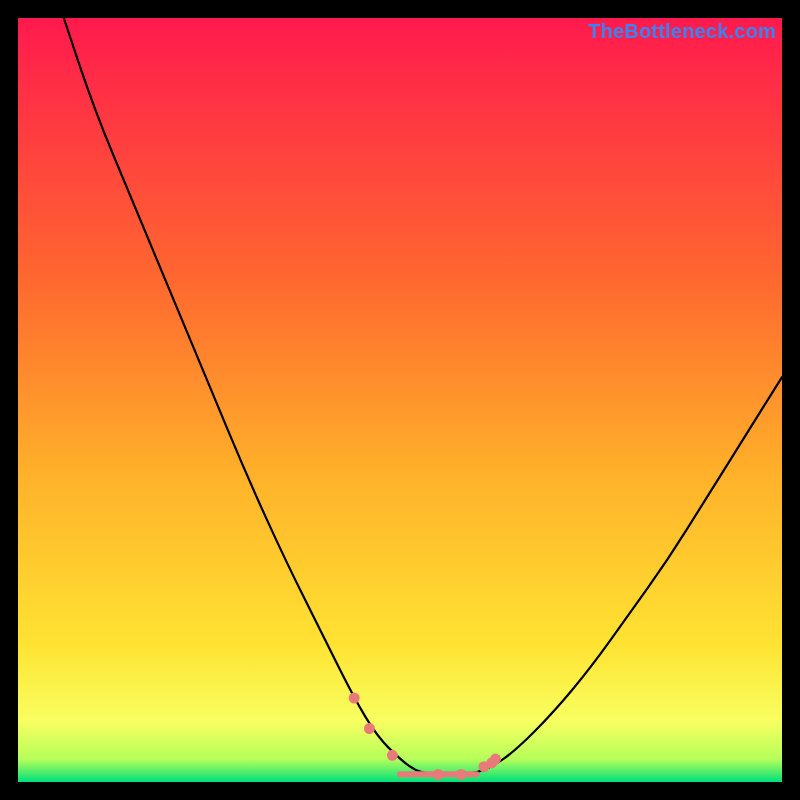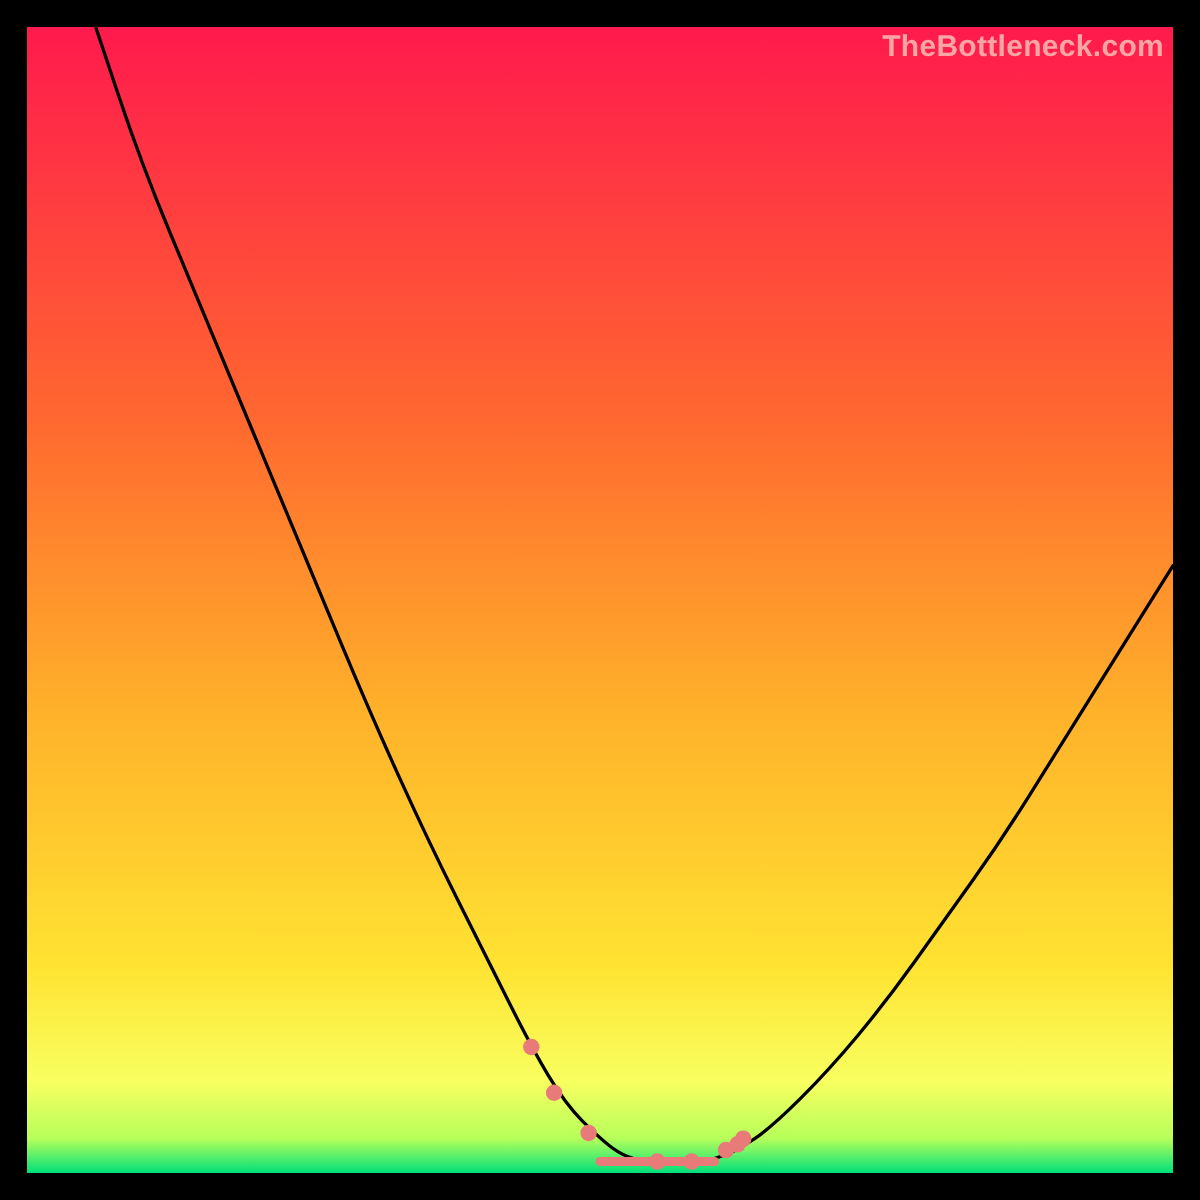--- a/index.html
+++ b/index.html
@@ -33,21 +33,21 @@
     width: 100%;
     height: 100%;
   }
   .watermark {
     position: absolute;
     top: 2px;
     right: 6px;
     font-family: Arial, Helvetica, sans-serif;
     font-size: 20px;
     font-weight: 600;
-    color: #fca5a5;
+    color: #3b82f6;
     letter-spacing: 0.2px;
     user-select: none;
   }
   svg.curve {
     position: absolute;
     left: 0;
     top: 0;
     width: 100%;
     height: 100%;
   }

